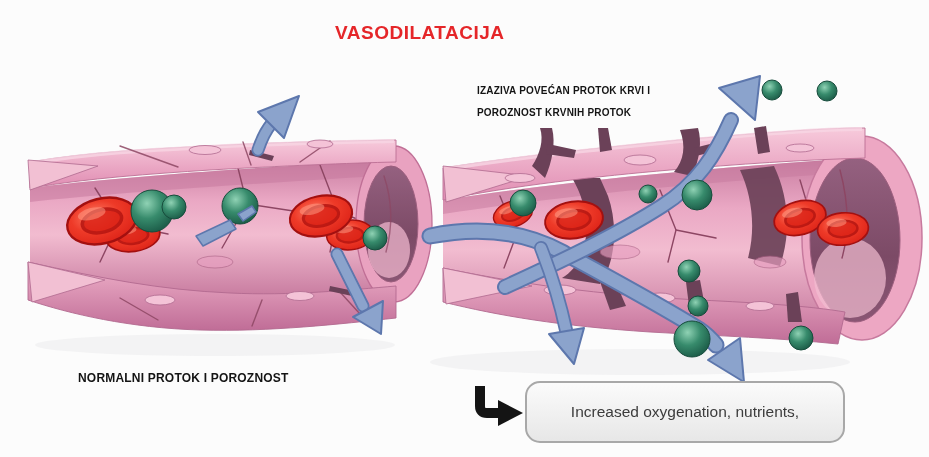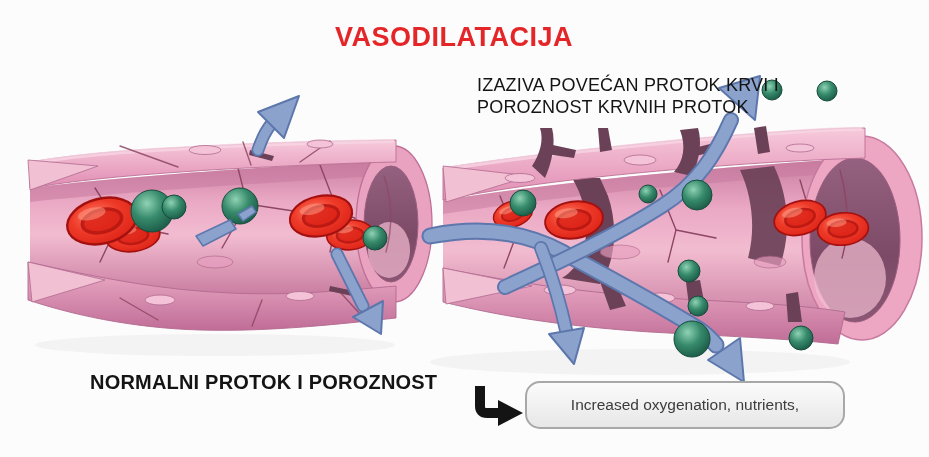--- a/index.html
+++ b/index.html
@@ -10,35 +10,35 @@
   html,body{margin:0;padding:0;}
   body{background:#fff;}
   .stage{
     position:relative; width:929px; height:457px; overflow:hidden;
     background:var(--background);
     font-family:"Liberation Sans", sans-serif;
   }
   .art{position:absolute; left:0; top:0;}
   .title{
     position:absolute; left:335px; top:22px; width:260px;
-    font-size:27px; font-weight:bold; letter-spacing:0.5px;
+    font-size:19px; font-weight:bold; letter-spacing:0.5px;
     color:var(--title-red); white-space:nowrap;
   }
   .label-right{
-    position:absolute; left:477px; top:74px;
-    font-size:18px; font-weight:normal; line-height:22px;
+    position:absolute; left:477px; top:80px;
+    font-size:10px; font-weight:bold; line-height:22px;
     color:var(--label-black); letter-spacing:0.2px;
   }
   .caption-left{
     position:absolute; left:78px; top:371px;
-    font-size:20px; font-weight:bold; color:var(--label-black);
-    letter-spacing:0.2px; white-space:nowrap;margin-left:12px;
+    font-size:12px; font-weight:bold; color:var(--label-black);
+    letter-spacing:0.2px; white-space:nowrap;
   }
   .callout{
-    position:absolute; left:525px; top:381px; width:320px; height:48px;
+    position:absolute; left:525px; top:381px; width:320px; height:62px;
     box-sizing:border-box; border:2px solid var(--callout-border);
     border-radius:15px; background:linear-gradient(#fbfbfb,#e7e7e7);
     display:flex; flex-direction:column; justify-content:center;
     text-align:center; font-size:15.5px; line-height:20px;
     color:var(--callout-text);
   }
   
   .arrow-head{fill:var(--arrow-blue); stroke:var(--arrow-outline); stroke-width:2; stroke-linejoin:round;}
   .arrow-shaft-o{fill:none; stroke:var(--arrow-outline); stroke-linecap:round;}
   .arrow-shaft-i{fill:none; stroke:var(--arrow-blue); stroke-linecap:round;}

